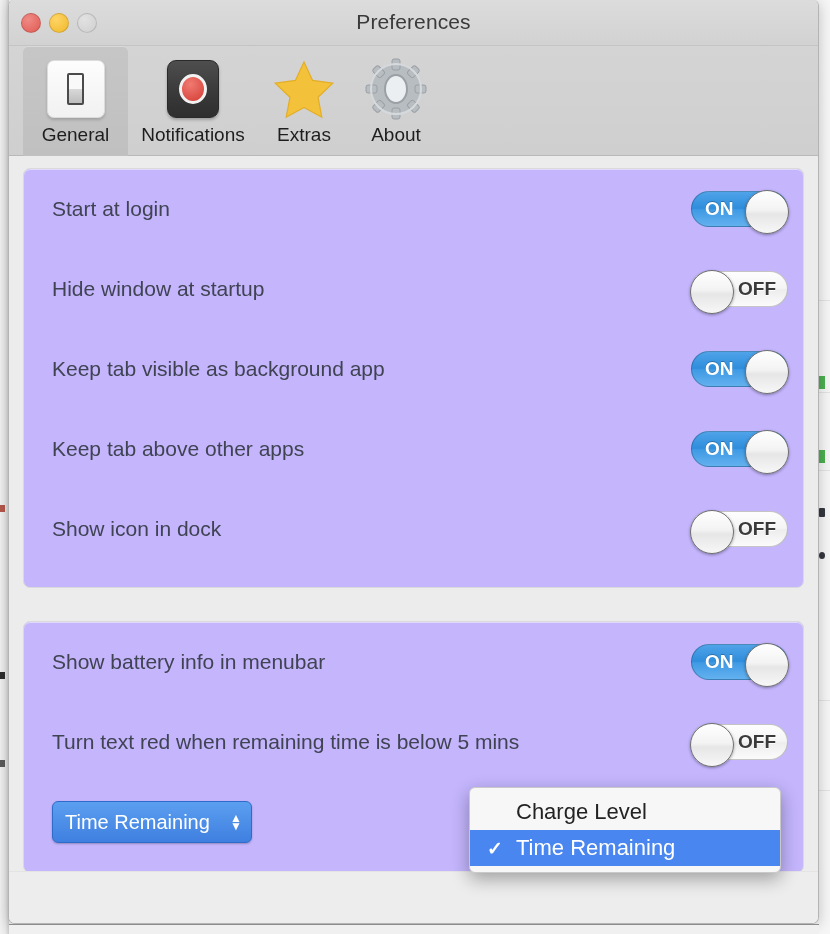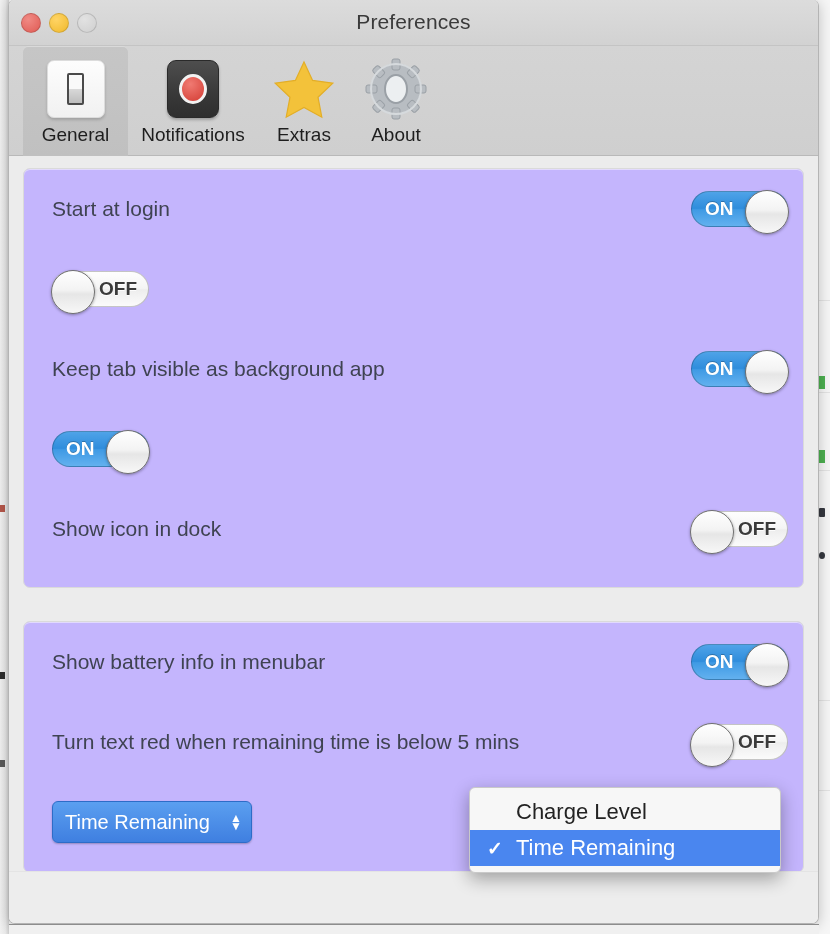--- a/index.html
+++ b/index.html
@@ -441,39 +441,41 @@
           <div class="row-label">Start at login</div>
           <div class="toggle on">
             <div class="track">
                 <span>ON</span>
               </div>
             <div class="knob"></div>
           </div>
         </div>
 
         <div class="row">
+          <div class="row-label">Hide window at startup</div>
           <div class="toggle off">
             <div class="track">
                 <span>OFF</span>
               </div>
             <div class="knob"></div>
           </div>
         </div>
 
         <div class="row">
           <div class="row-label">Keep tab visible as background app</div>
           <div class="toggle on">
             <div class="track">
                 <span>ON</span>
               </div>
             <div class="knob"></div>
           </div>
         </div>
 
         <div class="row">
+          <div class="row-label">Keep tab above other apps</div>
           <div class="toggle on">
             <div class="track">
                 <span>ON</span>
               </div>
             <div class="knob"></div>
           </div>
         </div>
 
         <div class="row">
           <div class="row-label">Show icon in dock</div>

